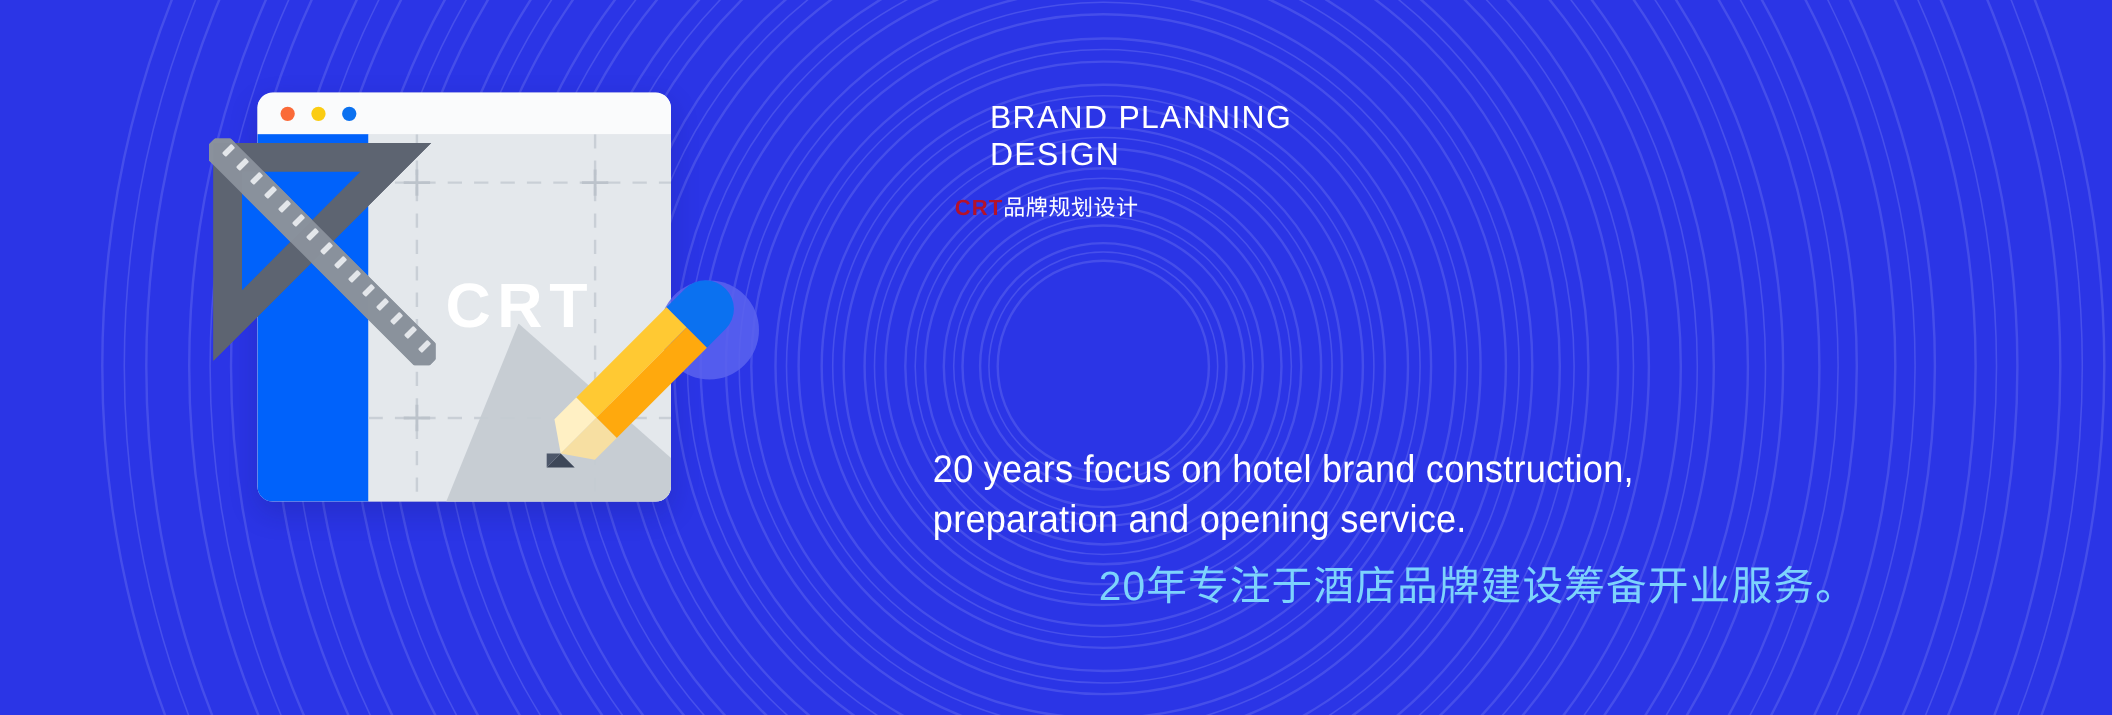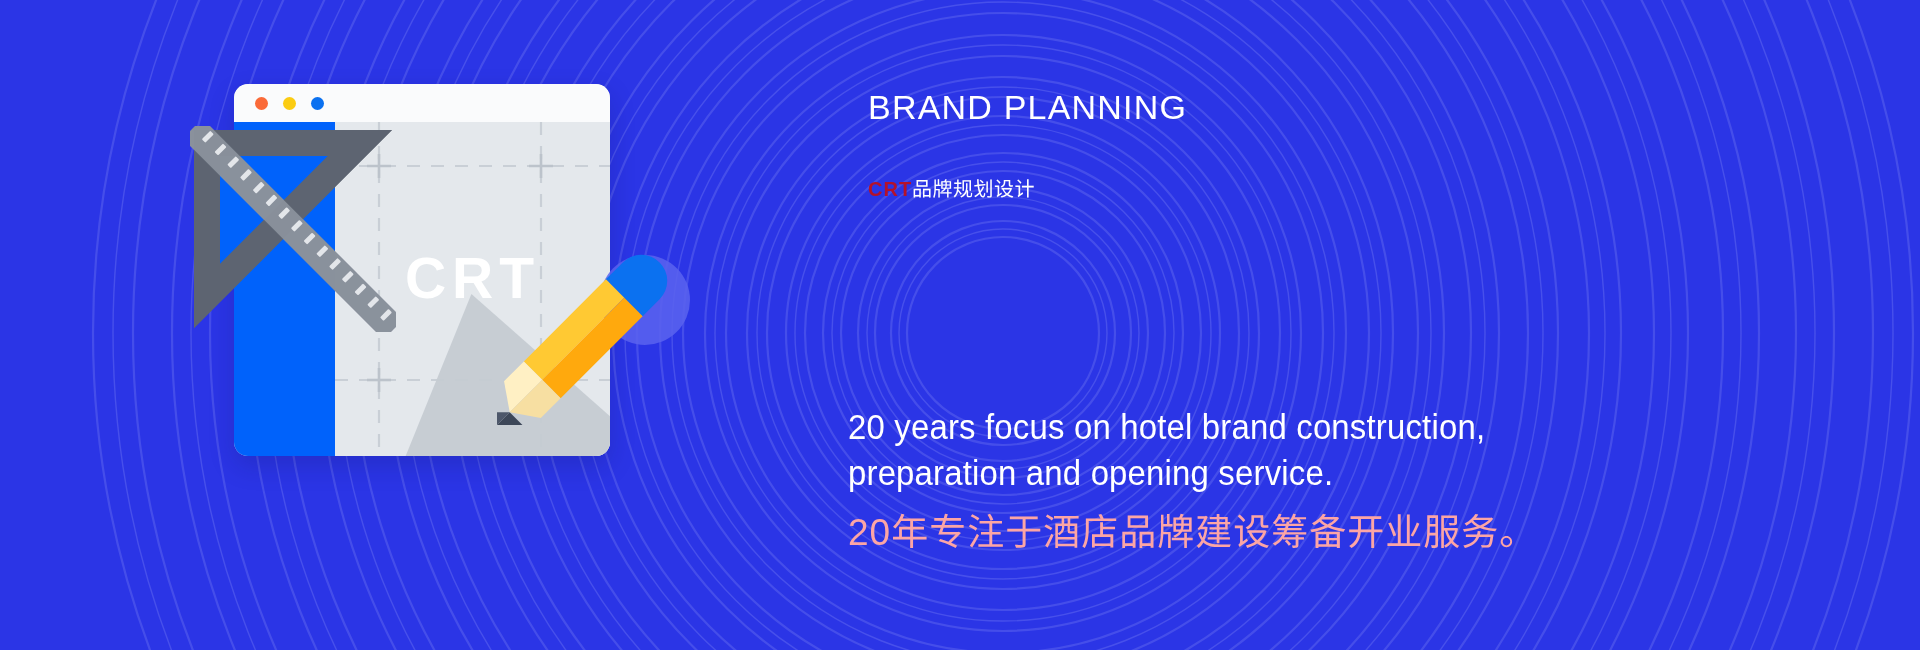--- a/index.html
+++ b/index.html
@@ -135,24 +135,25 @@
 
   
   .headline {
     position: absolute;
     left: 868px;
     top: 90px;
     width: 620px;
   }
   .headline .line {
     color: #ffffff;
-    font-size: 34px;
+    font-size: 29px;
     line-height: 34px;
     letter-spacing: 1.2px;
     font-weight: 400;
+    margin-left: 32px;
   }
   .sub-zh {
     position: absolute;
     left: 868px;
     top: 177px;
     font-size: 20px;
     line-height: 24px;
     color: #ffffff;
     letter-spacing: .5px;
     white-space: nowrap;
@@ -175,25 +176,26 @@
     font-size: 35px;
     line-height: 46px;
     font-weight: 400;
     letter-spacing: .2px;
     transform: scaleX(.94);
     transform-origin: left center;
     white-space: nowrap;
   }
   .tagline .zh {
     margin-top: 14px;
-    color: #fca5a5;
+    color: #7dd3fc;
     font-size: 37px;
     line-height: 46px;
     letter-spacing: 1px;
     white-space: nowrap;
+    text-align: right;
   }
 </style>
 </head>
 <body>
 
 <div id="banner">
 
   <div class="bg-base"></div>
 
   <svg class="rings" viewBox="0 0 1920 650" preserveAspectRatio="none" aria-hidden="true">
@@ -364,20 +366,21 @@
         <path d="M-52 0 H-98 L-80 26 H-52 Z" fill="#f7dfa2"></path>
 
         <path d="M-98 0 L-116 0 L-98 18 Z" fill="#3d4758"></path>
         <path d="M-98 0 L-116 0 L-107 -9 Z" fill="#4d576a"></path>
       </g>
     </svg>
   </div>
 
   <div class="headline">
     <div class="line">BRAND PLANNING</div>
+    <div class="line">DESIGN</div>
   </div>
 
   <div class="sub-zh">
     <span class="crt-red">CRT</span><span>品牌规划设计</span>
   </div>
 
   <div class="tagline">
     <div class="en">20 years focus on hotel brand construction,</div>
     <div class="en">preparation and opening service.</div>
     <div class="zh">20年专注于酒店品牌建设筹备开业服务。</div>

